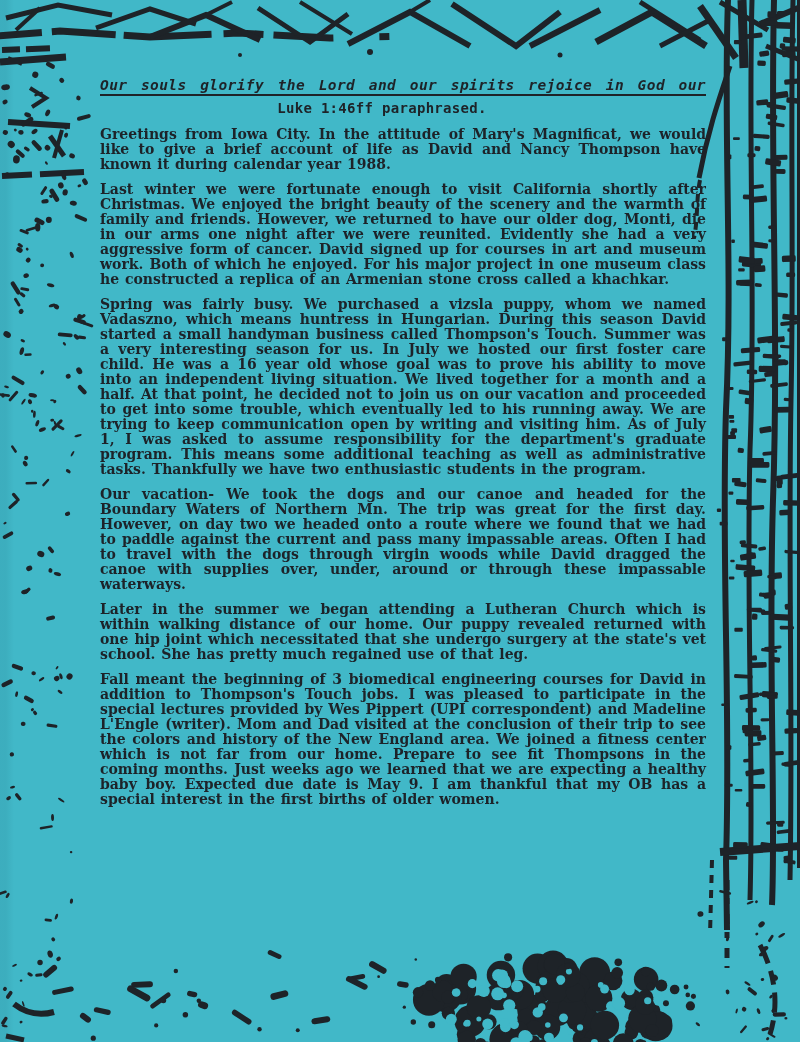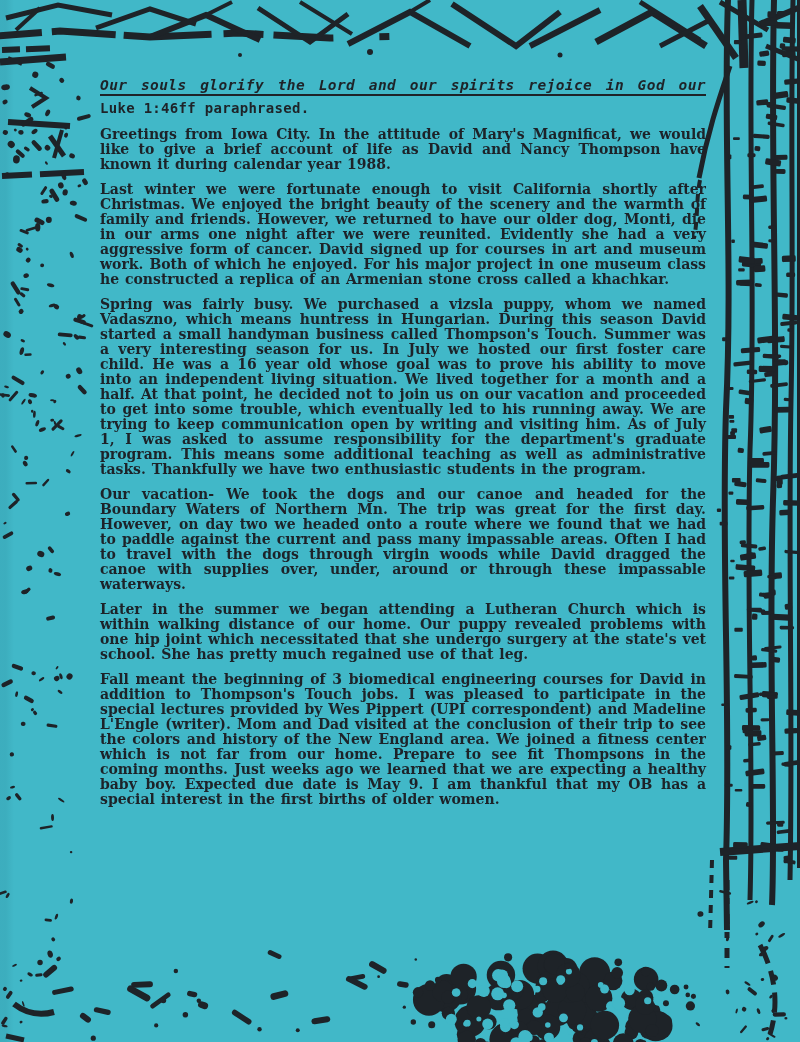--- a/index.html
+++ b/index.html
@@ -48,21 +48,21 @@
     text-decoration:underline;
     text-decoration-thickness:1.5px;
     text-underline-offset:4px;
     white-space:normal;
   }
   .scripture-attrib{
     font-family:"DejaVu Sans Mono", monospace;
     font-weight:700;
     font-size:14px;
     letter-spacing:.3px;
-    text-align:left;
+    text-align:center;
     padding-right:42px;
     margin-top:2px;
     color:var(--ink-color);
   }
   .paragraphs{margin-top:11px;}
   .paragraphs p{
     font-size:14px;
     font-weight:700;
     line-height:15px;
     text-align:justify;
@@ -677,17 +677,17 @@
     <div class="scripture">
       <div class="scripture-line">Our souls glorify the Lord and our spirits rejoice in God our</div>
     </div>
     <div class="scripture-attrib">Luke 1:46ff paraphrased.</div>
 
     <div class="paragraphs">
       <p>Greetings from Iowa City.  In the attitude of Mary's Magnificat, we would like to give a brief account of life as David and Nancy Thompson have known it during calendar year 1988.</p>
       <p>Last winter we were fortunate enough to visit California shortly after Christmas.  We enjoyed the bright beauty of the scenery and the warmth of family and friends.  However, we returned to have our older dog, Monti, die in our arms one night after we were reunited. Evidently she had a very aggressive form of cancer.  David signed up for courses in art and museum work.  Both of which he enjoyed.  For his major project in one museum class he constructed a replica of an Armenian stone cross called a khachkar.</p>
       <p>Spring was fairly busy.  We purchased a vizsla puppy, whom we named Vadaszno, which means huntress in Hungarian.  During this season David started a small handyman business called Thompson's Touch. Summer was a very interesting season for us.  In July we hosted our first foster care child.  He was a 16 year old whose goal was to prove his ability to move into an independent living situation.  We lived together for a month and a half.  At that point, he decided not to join us on our vacation and proceeded to get into some trouble, which eventually led to his running away.  We are trying to keep communication open by writing and visiting him.  As of July 1, I was asked to assume responsibility for the department's graduate program.  This means some additional teaching as well as administrative tasks.  Thankfully we have two enthusiastic students in the program.</p>
       <p>Our vacation- We took the dogs and our canoe and headed for the Boundary Waters of Northern Mn.  The trip was great for the first day.  However, on day two we headed onto a route where we found that we had to paddle against the current and pass many impassable areas. Often I had to travel with the dogs through virgin woods while David dragged the canoe with supplies over, under, around or through these impassable waterways.</p>
-      <p>Later in the summer we began attending a Lutheran Church which is within walking distance of our home.  Our puppy revealed problems with one hip joint which necessitated that she undergo surgery at the state's vet school.  She has pretty much regained use of that leg.</p>
+      <p>Later in the summer we began attending a Lutheran Church which is within walking distance of our home.  Our puppy revealed returned with one hip joint which necessitated that she undergo surgery at the state's vet school.  She has pretty much regained use of that leg.</p>
       <p>Fall meant the beginning of 3 biomedical engineering courses for David in addition to Thompson's Touch jobs.  I was pleased to participate in the special lectures provided by Wes Pippert (UPI correspondent) and Madeline L'Engle (writer).  Mom and Dad visited at the conclusion of their trip to see the colors and history of the New England area.  We joined a fitness center which is not far from our home.  Prepare to see fit Thompsons in the coming months. Just weeks ago we learned that we are expecting a healthy baby boy. Expected due date is May 9.  I am thankful that my OB has a special interest in the first births of older women.</p>
     </div>
   </div>
 </div>
 
 </body></html>

